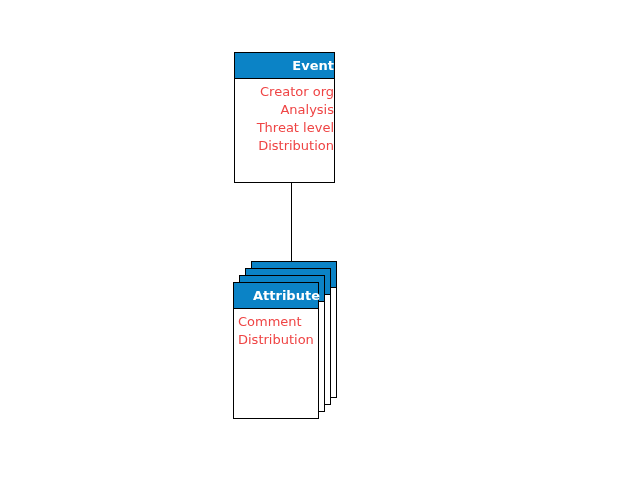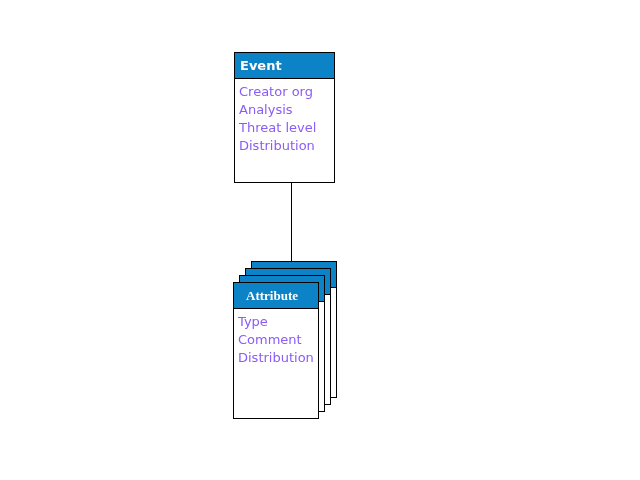--- a/index.html
+++ b/index.html
@@ -39,30 +39,31 @@
     padding: 6px 0 6px 5px;
     white-space: nowrap;
   }
   .uml-body {
     box-sizing: border-box;
     padding: 4px 0 0 4px;
   }
   .uml-row {
     font-size: 13px;
     line-height: 18px;
-    color: #8b5cf6;
+    color: #ef4444;
     white-space: nowrap;
   }
 
   
   #event-box {
     left: 234px;
     top: 52px;
     width: 101px;
     height: 131px;
+    text-align: right;
   }
 
   
   #connector {
     position: absolute;
     left: 291px;
     top: 182px;
     width: 1px;
     height: 81px;
     background: #000000;
@@ -90,22 +91,21 @@
     background: #0b83c6;
     border-bottom: 1px solid #000000;
   }
   
   #attr-card-4 { left: 18px; top: 0px;  }
   #attr-card-3 { left: 12px; top: 7px;  }
   #attr-card-2 { left: 6px;  top: 14px; }
   #attr-card-1 { left: 0px;  top: 21px; }
 
   #attr-card-1 .uml-header {
-    padding: 6px 0 6px 12px;
-    font-family: Liberation Serif, serif;
+    padding: 6px 0 6px 19px;
   }
 </style>
 </head>
 <body>
 
 <div id="canvas">
 
   <div class="uml-box" id="event-box">
     <div class="uml-header">Event</div>
     <div class="uml-body">
@@ -128,21 +128,20 @@
       <div class="card-strip"></div>
     </div>
 
     <div class="stack-card" id="attr-card-2">
       <div class="card-strip"></div>
     </div>
 
     <div class="stack-card" id="attr-card-1">
       <div class="uml-header">Attribute</div>
       <div class="uml-body">
-        <div class="uml-row">Type</div>
         <div class="uml-row">Comment</div>
         <div class="uml-row">Distribution</div>
       </div>
     </div>
 
   </div>
 
 </div>
 
 </body></html>

